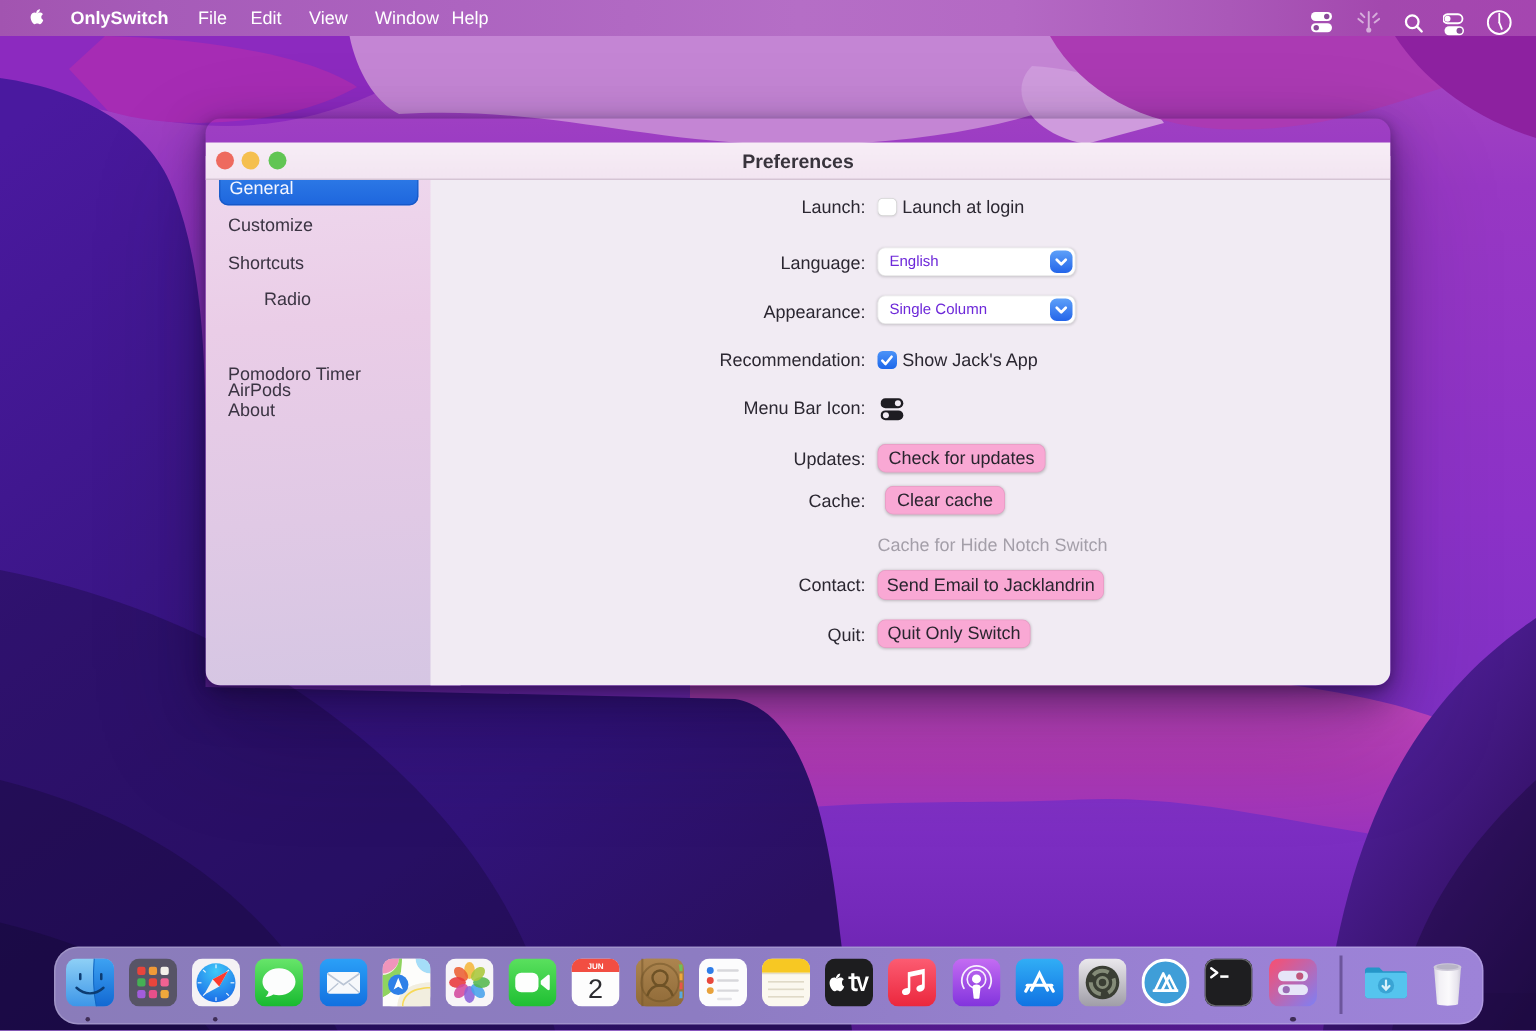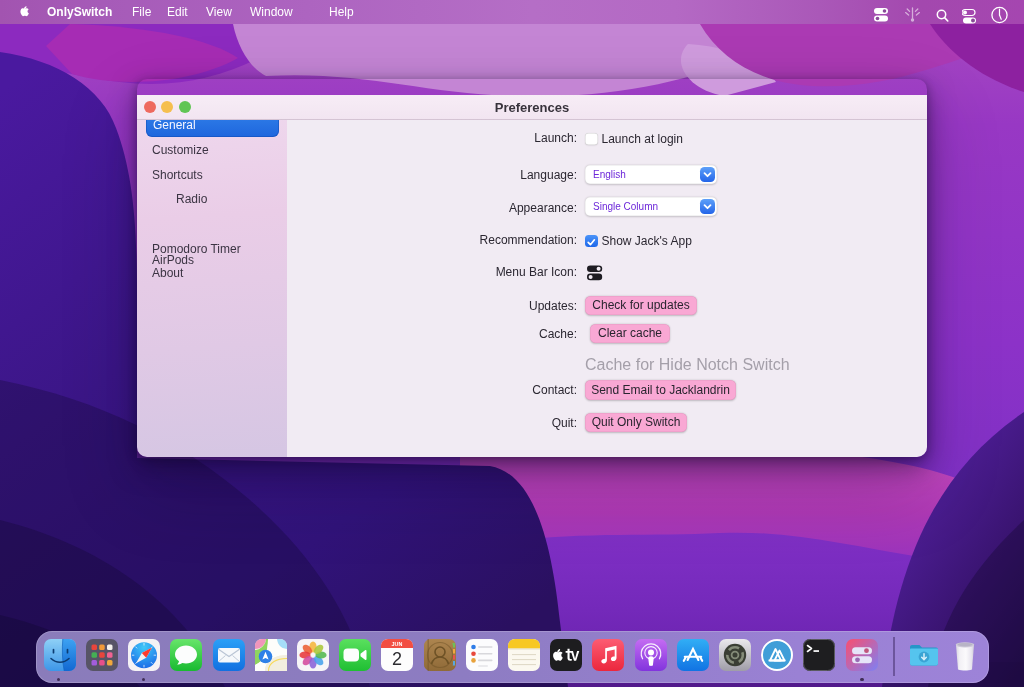--- a/index.html
+++ b/index.html
@@ -22,21 +22,21 @@
  font-size:13px;font-weight:bold;color:#38333c;}
 .sidebar{position:absolute;left:0;top:25px;width:170px;height:353px;
  background:linear-gradient(176deg,#efd9ee 0%,#eacde7 32%,#e0c9e5 68%,#d5c6e3 100%);}
 .sel{position:absolute;left:9px;top:9.5px;width:133px;height:23px;border-radius:6px;
  background:linear-gradient(#2f7de8,#1e66dd);box-shadow:inset 0 0 0 1px rgba(10,60,160,.35);
  color:#f4f6ff;font-size:12px;line-height:23px;padding-left:7px;box-sizing:border-box;}
 .sit{position:absolute;left:15px;font-size:12px;color:#3b3443;line-height:16px;}
 .content{position:absolute;left:150px;top:25px;width:640px;height:353px;background:#f1ebf3;}
 .lab{position:absolute;width:290px;right:350px;text-align:right;font-size:12px;color:#2b2731;}
 .ctl{position:absolute;left:298px;}
-.grayt{position:absolute;left:298px;font-size:16px;color:#a49fa9;}
+.grayt{position:absolute;left:298px;font-size:12px;color:#a49fa9;}
 
 .cb{width:12.5px;height:12.5px;border-radius:3.5px;display:inline-block;vertical-align:middle;}
 .cb.off{background:#fff;box-shadow:inset 0 0 0 .5px rgba(0,0,0,.18),0 .5px 1.5px rgba(0,0,0,.12);}
 .cb.on{background:linear-gradient(#4b93f8,#1d67ea);}
 .cbl{display:inline-block;vertical-align:middle;font-size:12px;color:#2b2731;margin-left:4px;}
 .dd{position:absolute;width:132px;height:19px;background:#fff;border-radius:5px;
  box-shadow:inset 0 0 0 .5px rgba(0,0,0,.1),0 .5px 2px rgba(0,0,0,.18);}
 .dd span{position:absolute;left:8px;top:0;line-height:19px;font-size:10px;color:#6d28d9;}
 .ddbtn{position:absolute;right:2px;top:2px;width:15px;height:15px;border-radius:4.5px;
  background:linear-gradient(#5da0f9,#2465e9);}
@@ -114,21 +114,21 @@
 
 <div class="menubar">
  <svg class="apple" width="10" height="12" viewBox="0 0 14 16">
   <path fill="#fff" d="M9.7 3.9c.6-.7 1-1.7.9-2.7-.9 0-1.9.6-2.5 1.3-.6.6-1 1.6-.9 2.6 1 .1 1.9-.5 2.5-1.2zM11.9 8.5c0-1.8 1.5-2.7 1.6-2.7-.9-1.3-2.2-1.4-2.7-1.5-1.1-.1-2.2.7-2.8.7-.6 0-1.5-.7-2.4-.7-1.2 0-2.4.7-3 1.8-1.3 2.2-.3 5.5.9 7.3.6.9 1.3 1.9 2.3 1.8.9 0 1.3-.6 2.4-.6s1.4.6 2.4.6 1.6-.9 2.2-1.8c.7-1 1-2 1-2.1-.1 0-1.9-.7-1.9-2.8z"></path>
  </svg>
  <span class="mi" style="left:47px;font-weight:bold;">OnlySwitch</span>
  <span class="mi" style="left:132px;">File</span>
  <span class="mi" style="left:167px;">Edit</span>
  <span class="mi" style="left:206px;">View</span>
  <span class="mi" style="left:250px;">Window</span>
- <span class="mi" style="left:329px;">Help</span>
+ <span class="mi" style="left:301px;">Help</span>
  <svg class="mi" style="left:874px;top:4px" width="14" height="16" viewBox="0 0 14 16">
   <rect x="0" y="0" width="14" height="6" rx="3" fill="#fff"></rect>
         <circle cx="10.5" cy="3" r="1.8" fill="#8a4a9a"></circle>
   <rect x="0" y="7.5" width="14" height="6" rx="3" fill="#fff"></rect>
         <circle cx="3.5" cy="10.5" r="1.8" fill="#8a4a9a"></circle>
  </svg>
  <svg class="mi" style="left:904px;top:3px;opacity:.55" width="17" height="18" viewBox="0 0 17 18">
   <g stroke="#fff" stroke-width="1.3" fill="none" stroke-linecap="round">
    <line x1="8.5" y1="2" x2="8.5" y2="12.5"></line>
    <line x1="5.6" y1="5.4" x2="3.2" y2="3"></line>

